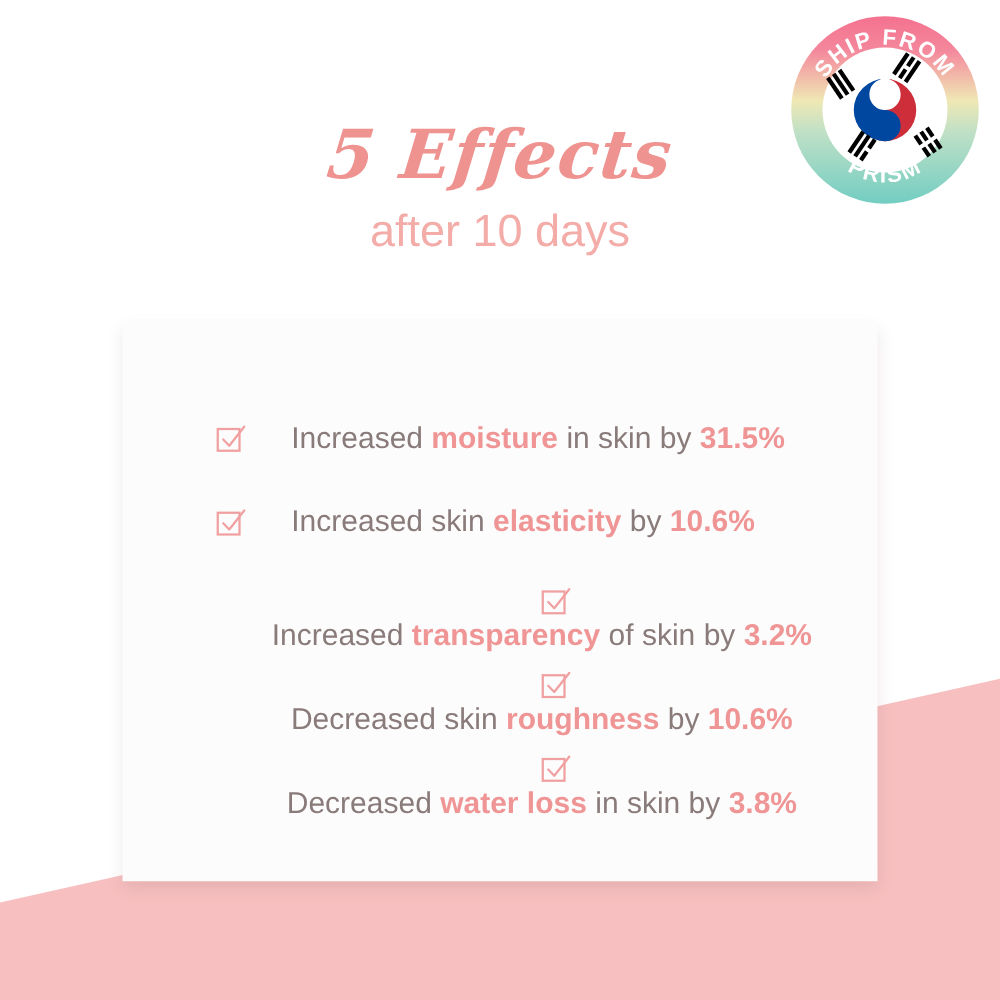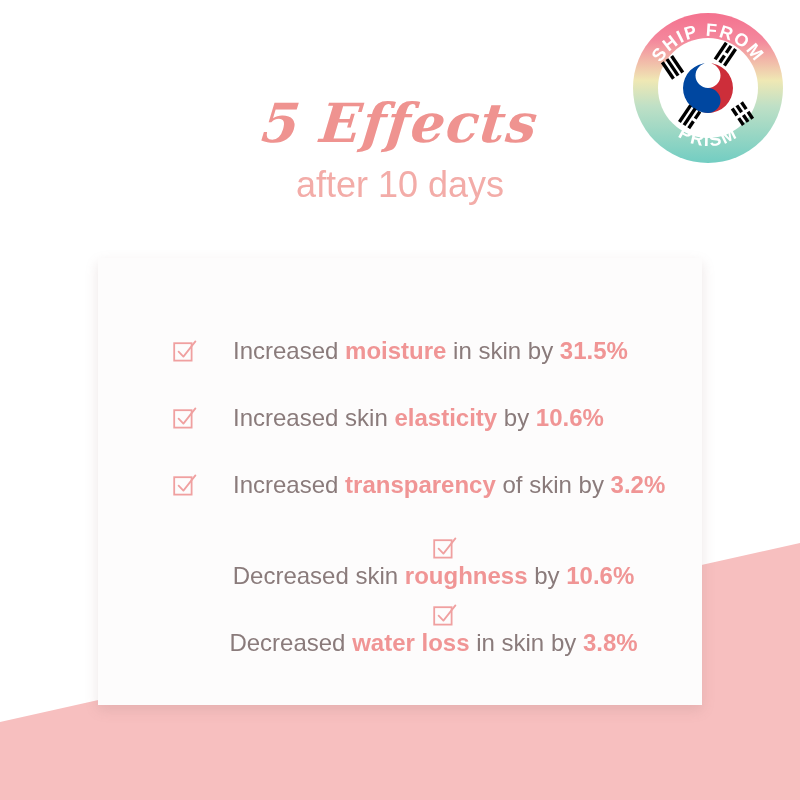--- a/index.html
+++ b/index.html
@@ -89,21 +89,21 @@
   .effect-row {
     position: absolute;
     left: 0;
     width: 604px;
     height: 34px;
     display: flex;
     align-items: center;
   }
   .effect-row:nth-child(1) { top: 60px; }
   .effect-row:nth-child(2) { top: 127px; }
-  .effect-row:nth-child(3) { top: 194px; }
+  .effect-row:nth-child(3) { top: 194px; flex-direction: column; }
   .effect-row:nth-child(4) { top: 261px; flex-direction: column; }
   .effect-row:nth-child(5) { top: 328px; flex-direction: column; }
 
   .check-icon {
     width: 26px;
     height: 26px;
     margin-left: 58px;
     flex: 0 0 auto;
     display: block;
   }

